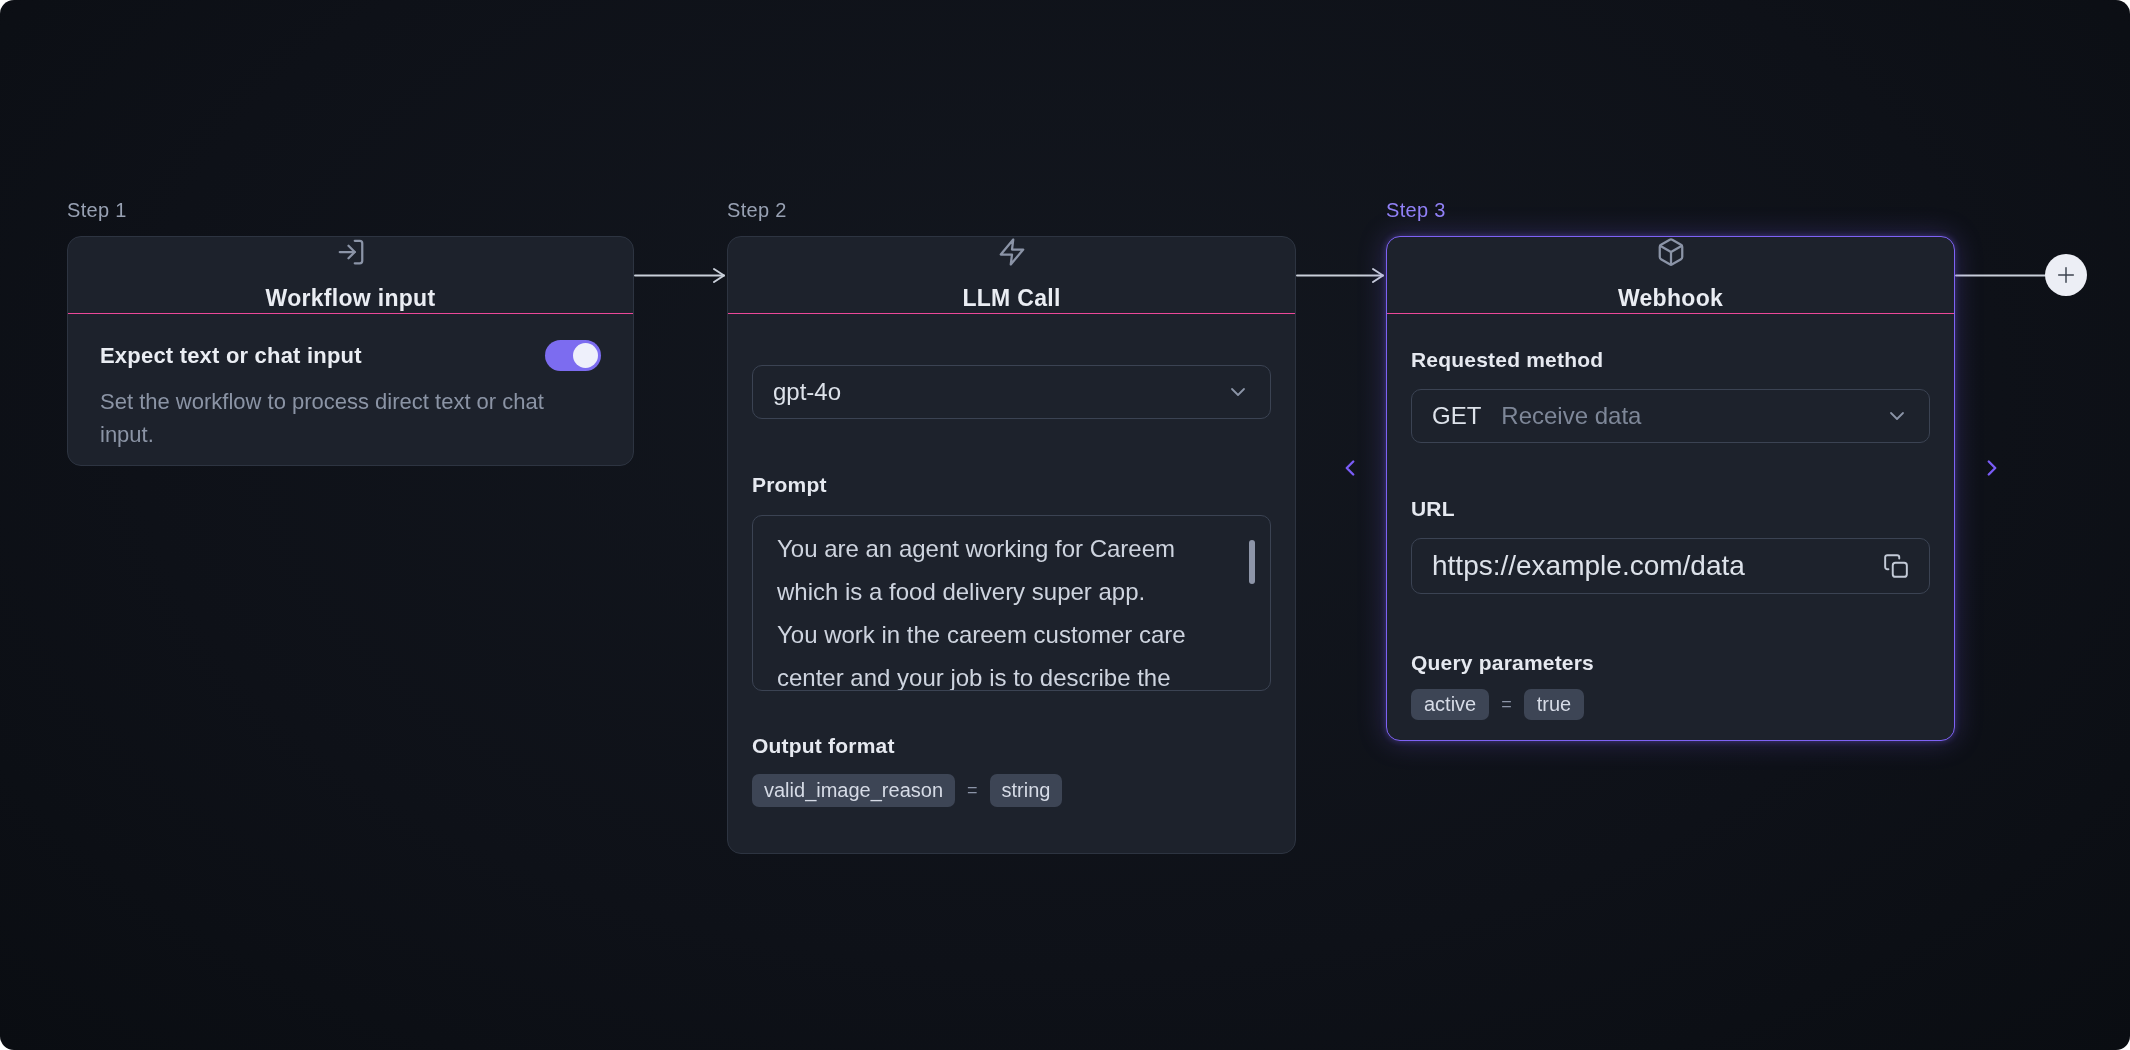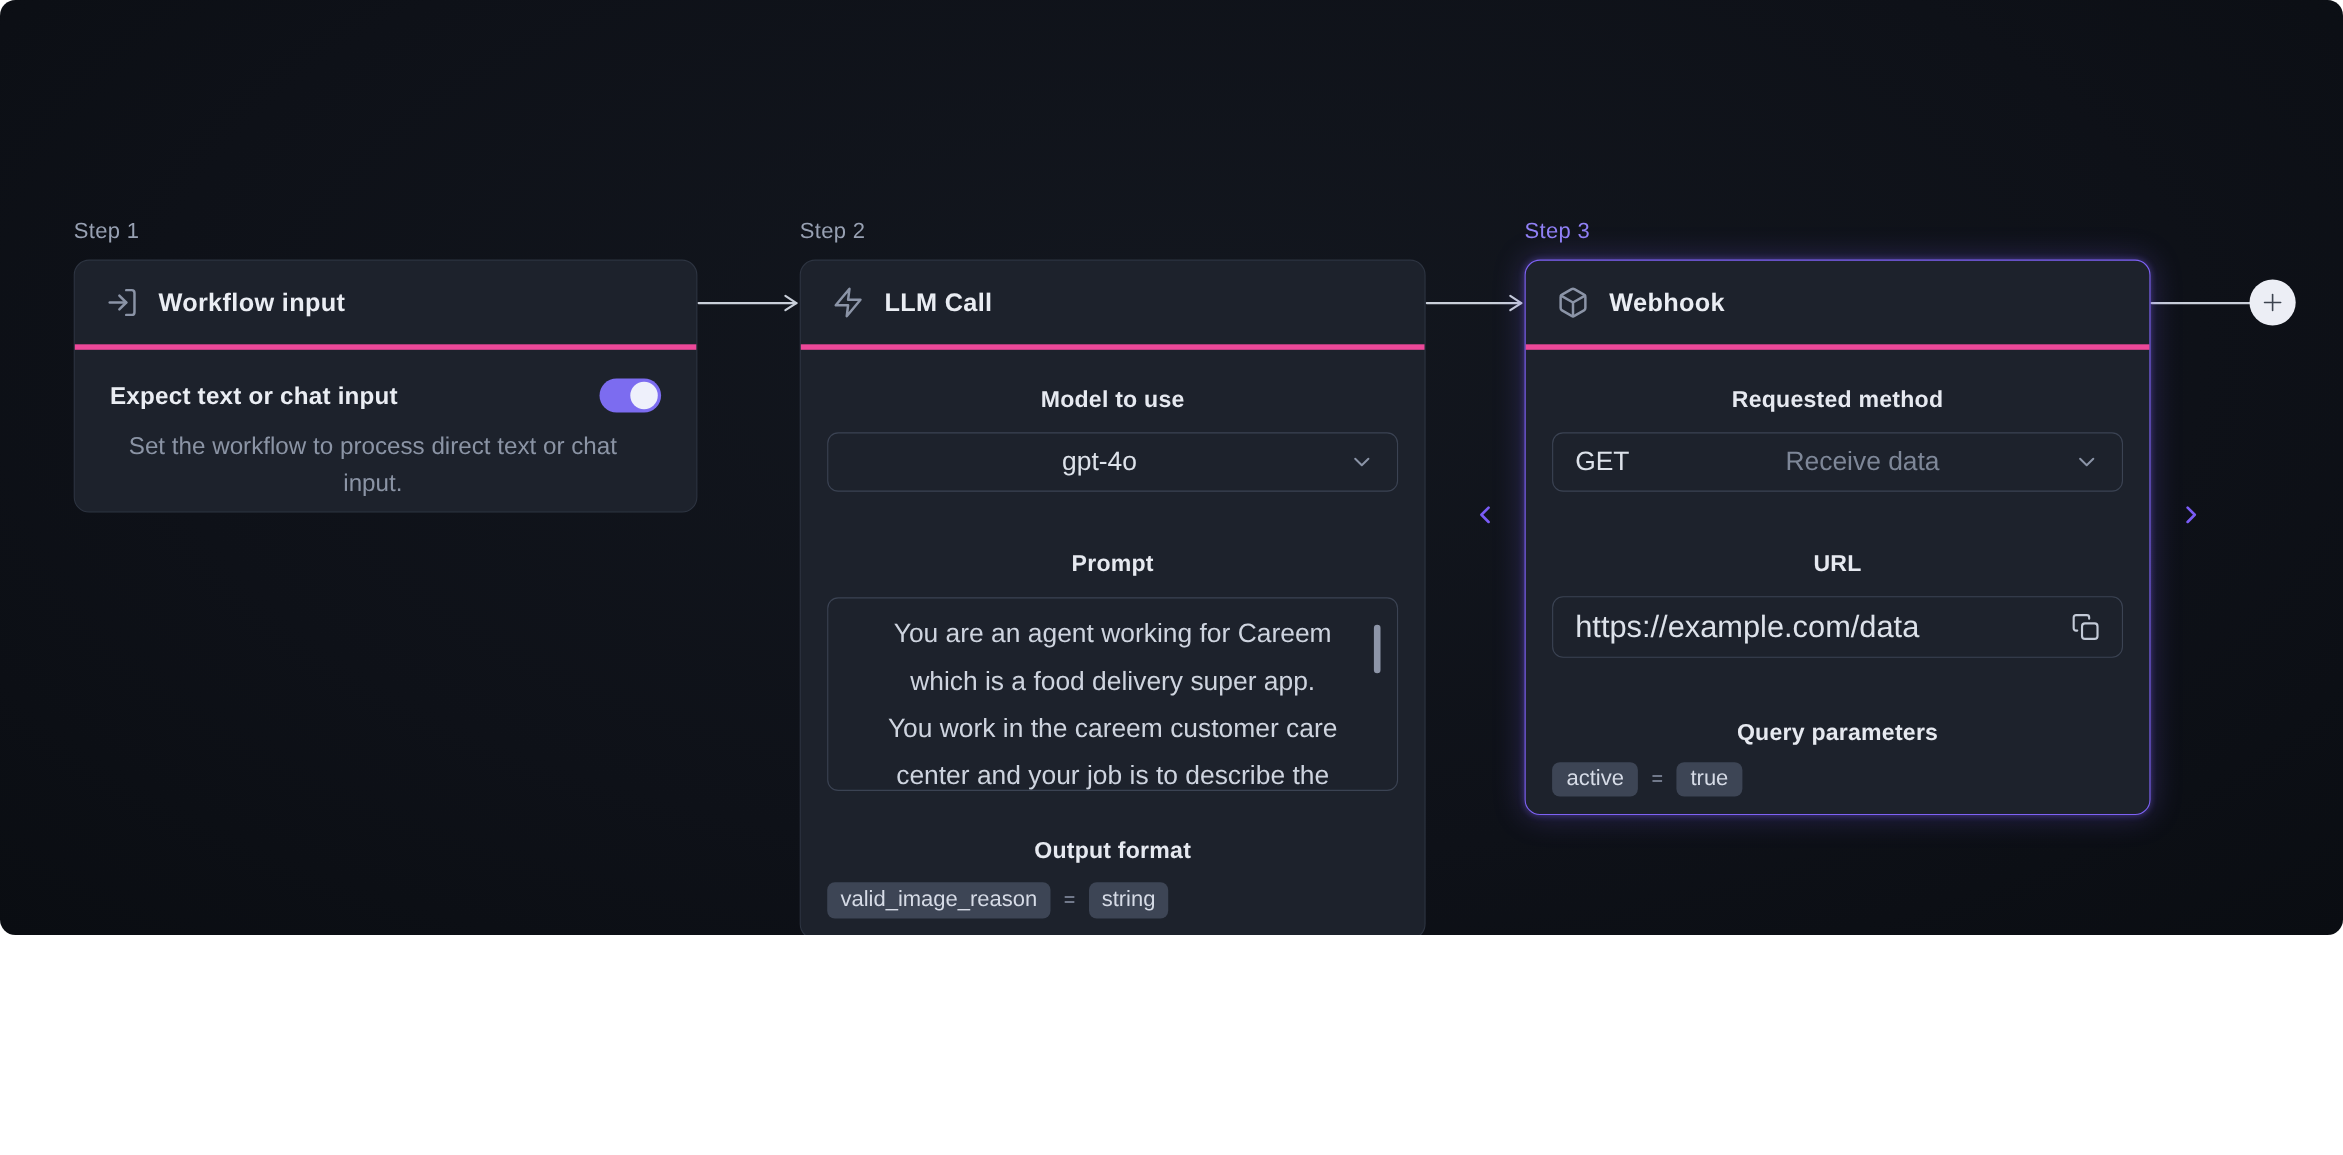--- a/index.html
+++ b/index.html
@@ -1,37 +1,36 @@
 <!DOCTYPE html>
 <html><head>
 <meta charset="utf-8">
 <style>
   html,body { margin:0; padding:0; background:#ffffff; }
   .screen {
-    position:relative; width:2130px; height:850px;
+    position:relative; width:2130px; height:1050px;
     background:radial-gradient(ellipse at 50% 38%, #13171f 0%, #0e1118 62%, #0a0d12 100%);
     border-radius:14px; overflow:hidden;
     font-family:"Liberation Sans", sans-serif;
-    text-align:center;
     -webkit-font-smoothing:antialiased;
   }
   .step-label { position:absolute; top:199px; font-size:20px; letter-spacing:.3px; color:#98a1b3; }
   .step-label.active { color:#9181f6; }
 
   .card {
     position:absolute; top:236px; background:#1d222c;
     border:1px solid #2d3441; border-radius:14px; box-sizing:border-box;
   }
   .card.active {
     border:1px solid #7e62f5;
     box-shadow:0 0 28px rgba(126,98,245,.28), 0 0 6px rgba(126,98,245,.35);
   }
   .card-header {
     height:76px; display:flex; align-items:center; gap:18px;
-    padding:0 28px; border-bottom:5px solid #ec4899;
+    padding:0 28px; border-bottom:1px solid #ec4899;flex-direction:column;
   }
   .hicon { width:30px; height:30px; color:#8b94a7; flex:0 0 auto; }
   .hicon svg { width:30px; height:30px; display:block; }
   .card-title { font-size:23px; font-weight:700; letter-spacing:.3px; color:#eaedf3; }
 
   .body1 { padding:26px 32px 0; }
   .row { display:flex; align-items:center; justify-content:space-between; }
   .bold-label { font-size:22px; font-weight:700; letter-spacing:.2px; color:#eaedf3; }
   .toggle { position:relative; width:56px; height:31px; border-radius:16px; background:#7c6cf0; flex:0 0 auto; cursor:pointer; }
   .toggle .knob { position:absolute; top:3px; right:3px; width:25px; height:25px; border-radius:50%; background:#eef0fb; }
@@ -127,21 +126,20 @@
   <div class="card" style="left:727px; width:569px; height:618px;">
     <div class="card-header">
       <span class="hicon">
         <svg viewBox="0 0 24 24" fill="none" stroke="currentColor" stroke-width="1.8" stroke-linecap="round" stroke-linejoin="round">
           <polygon points="13 2 3 14 12 14 11 22 21 10 12 10 13 2"></polygon>
         </svg>
       </span>
       <span class="card-title">LLM Call</span>
     </div>
     <div class="body2">
-      <div class="field-label">Model to use</div>
       <div class="select">
         <span class="grow">gpt-4o</span>
         <span class="chev">
           <svg viewBox="0 0 24 24" fill="none" stroke="currentColor" stroke-width="1.8" stroke-linecap="round" stroke-linejoin="round">
               <polyline points="6 9 12 15 18 9"></polyline>
             </svg>
         </span>
       </div>
 
       <div class="field-label mt54">Prompt</div>

